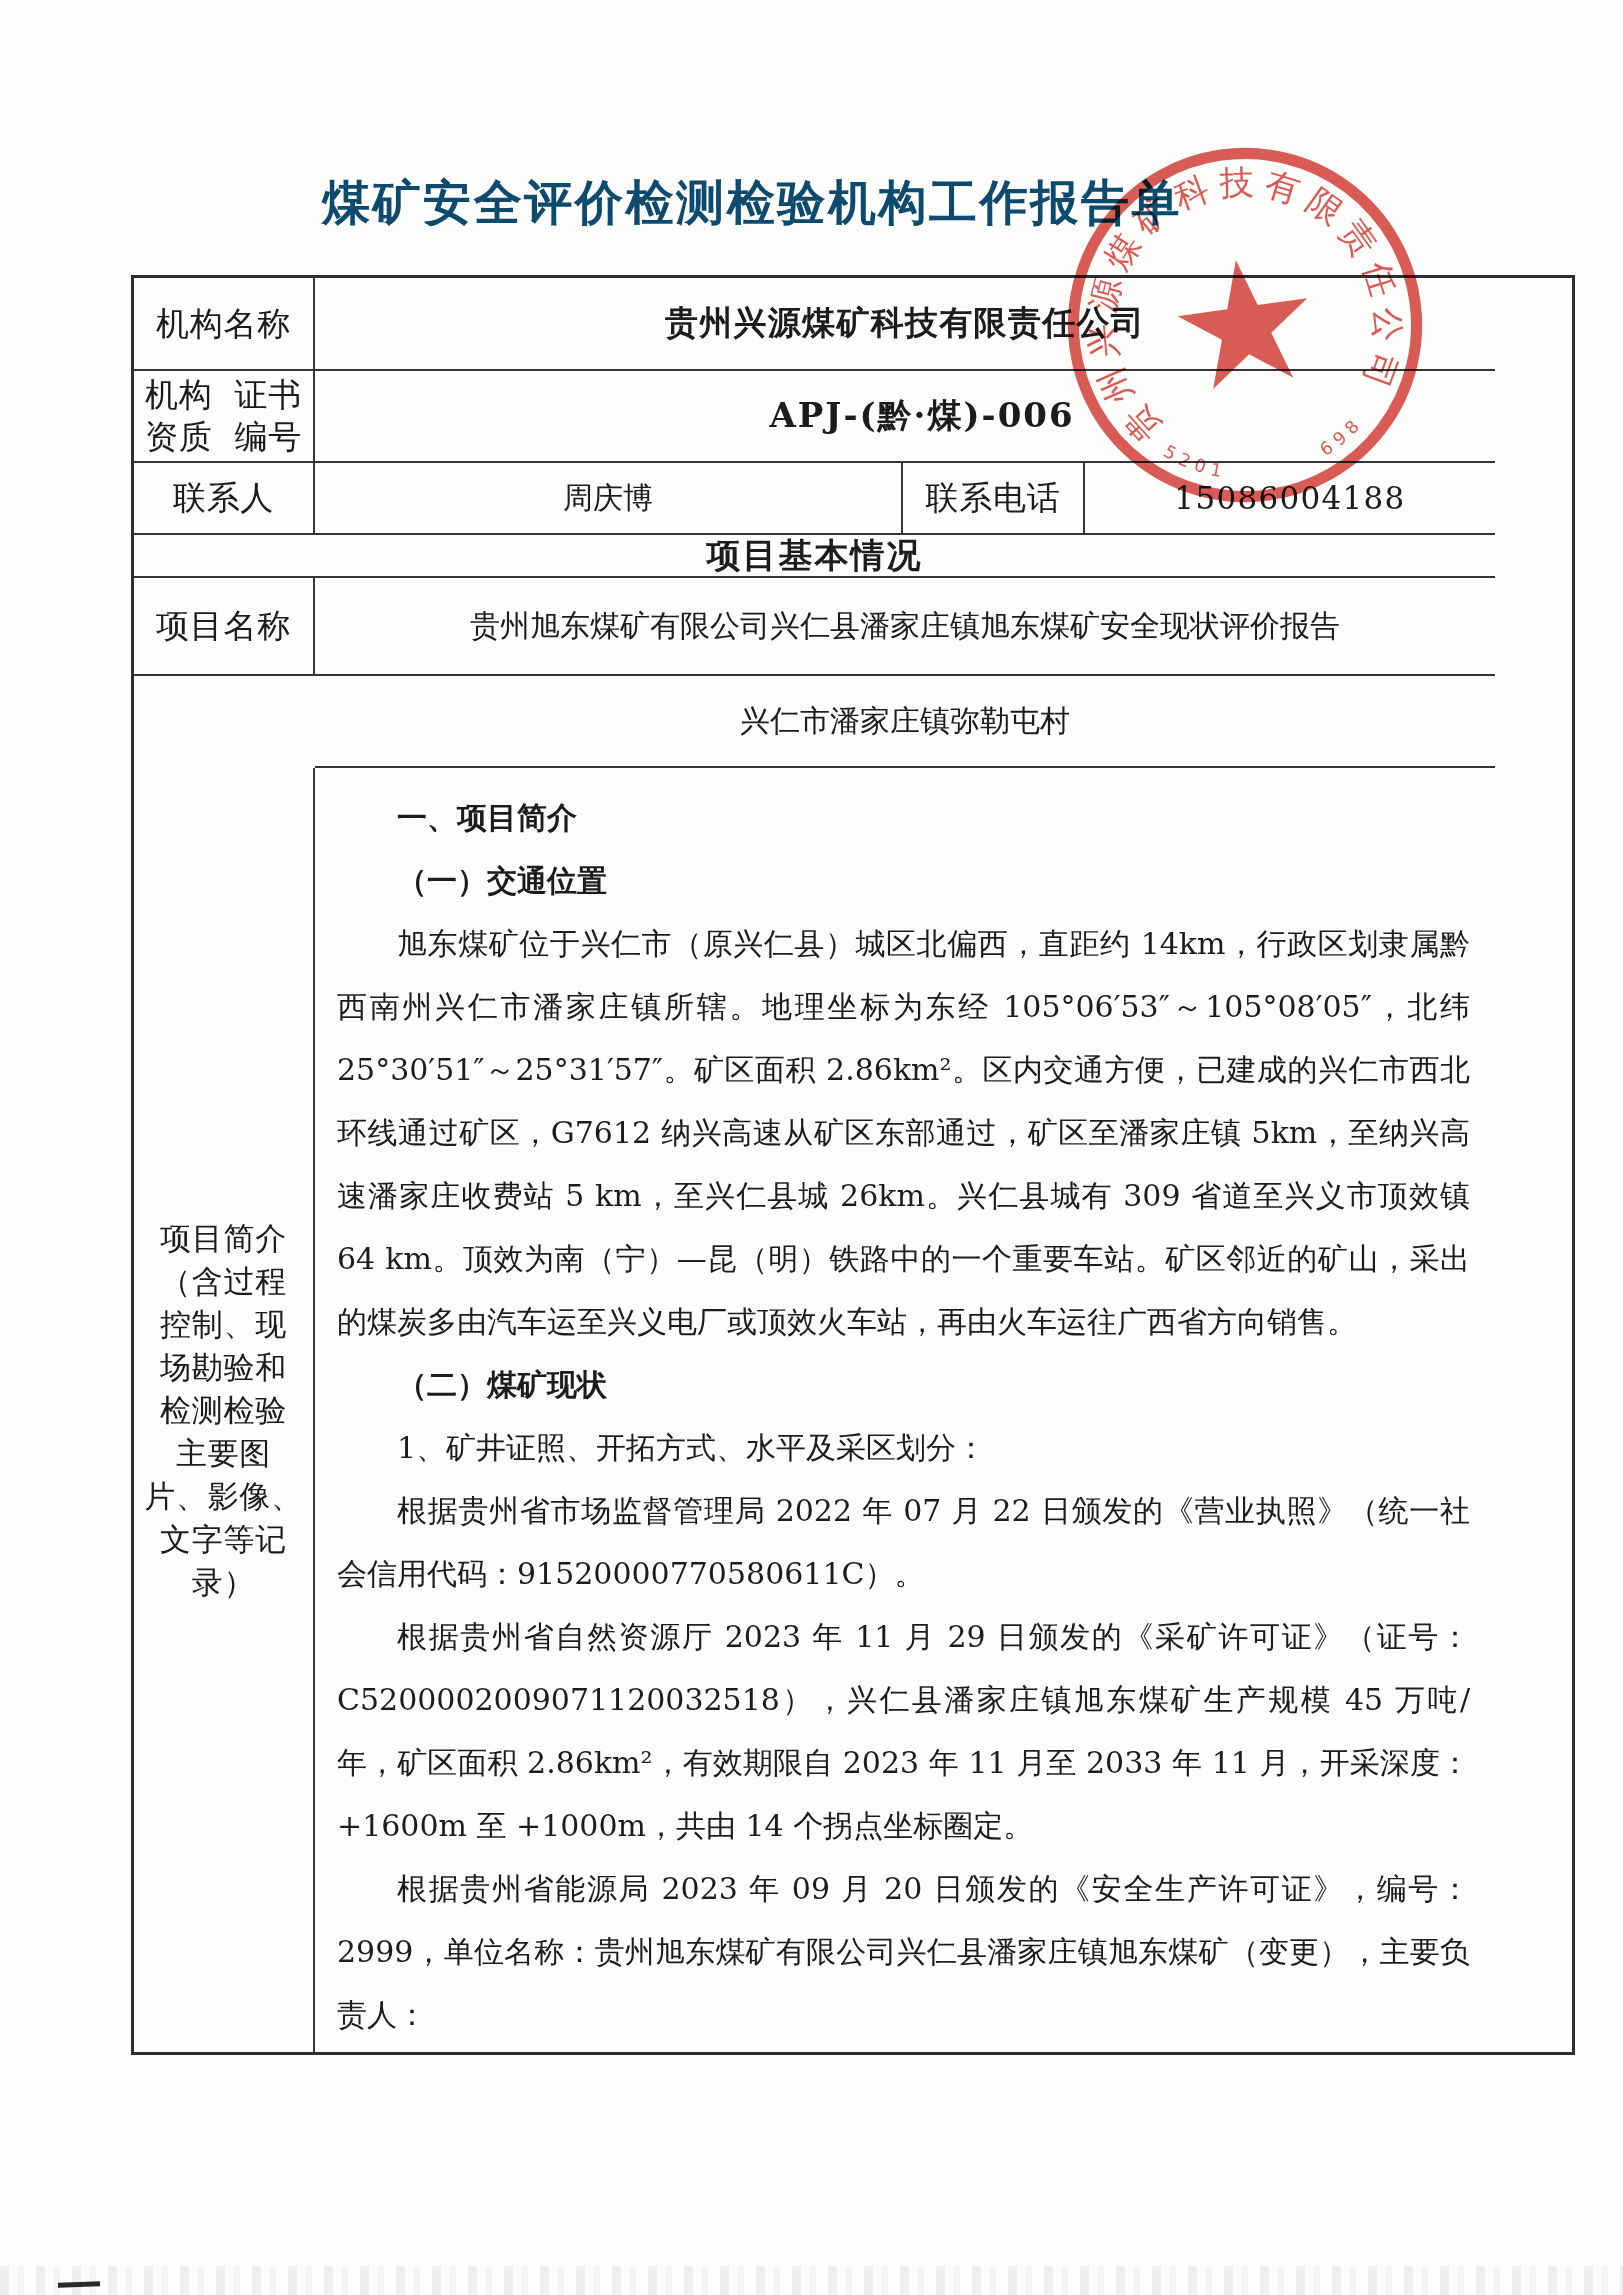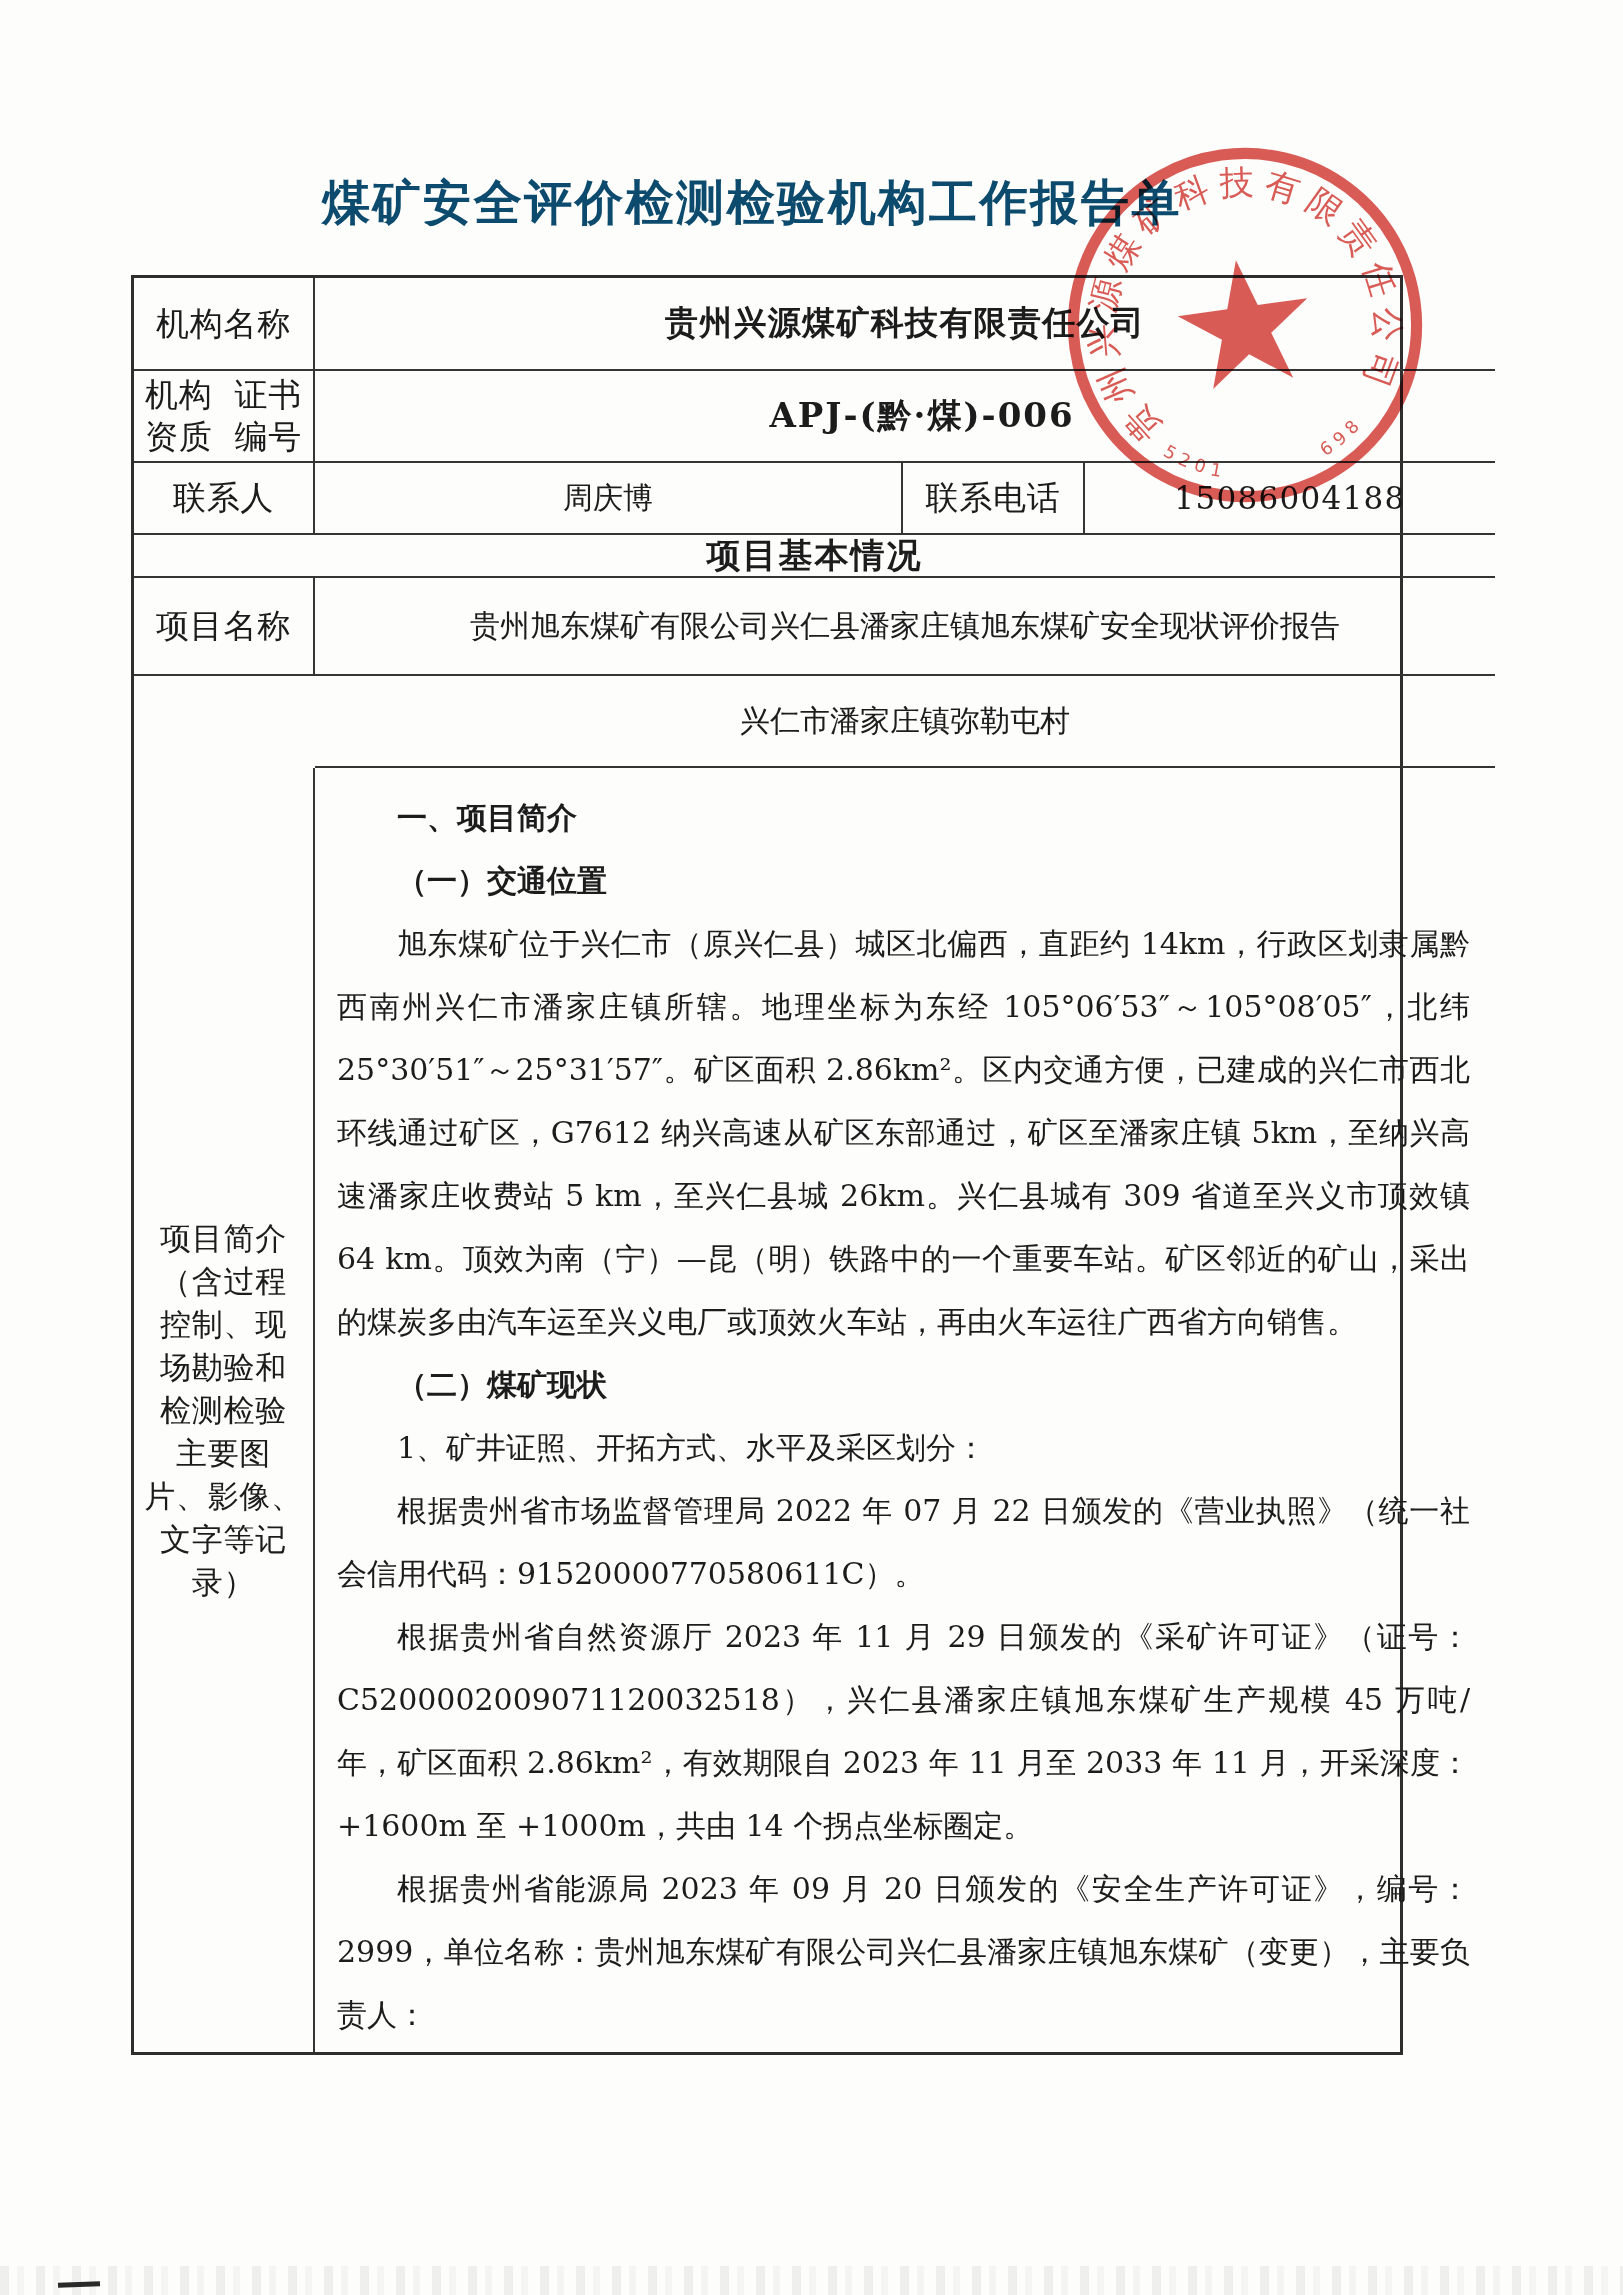--- a/index.html
+++ b/index.html
@@ -19,21 +19,21 @@
     font-family: "DejaVu Sans", "Liberation Sans", sans-serif;
     font-weight: bold;
     font-size: 48px;
     letter-spacing: 2.6px;
     color: #0c4a6e;
   }
   
   .sheet {
     position: absolute;
     left: 131px; top: 275px;
-    width: 1272px; height: 1780px;
+    width: 1444px; height: 1780px;
     border: 3.3px solid #2e2e2e;
     display: grid;
     grid-template-columns: 181px 588px 182px 410px;
     grid-template-rows: 93px 92px 72px 43px 98px 92px 1fr;
     background: transparent;
   }
   .cell {
     border-right: 2px solid #353535;
     border-bottom: 2.6px solid #353535;
     display: flex;

